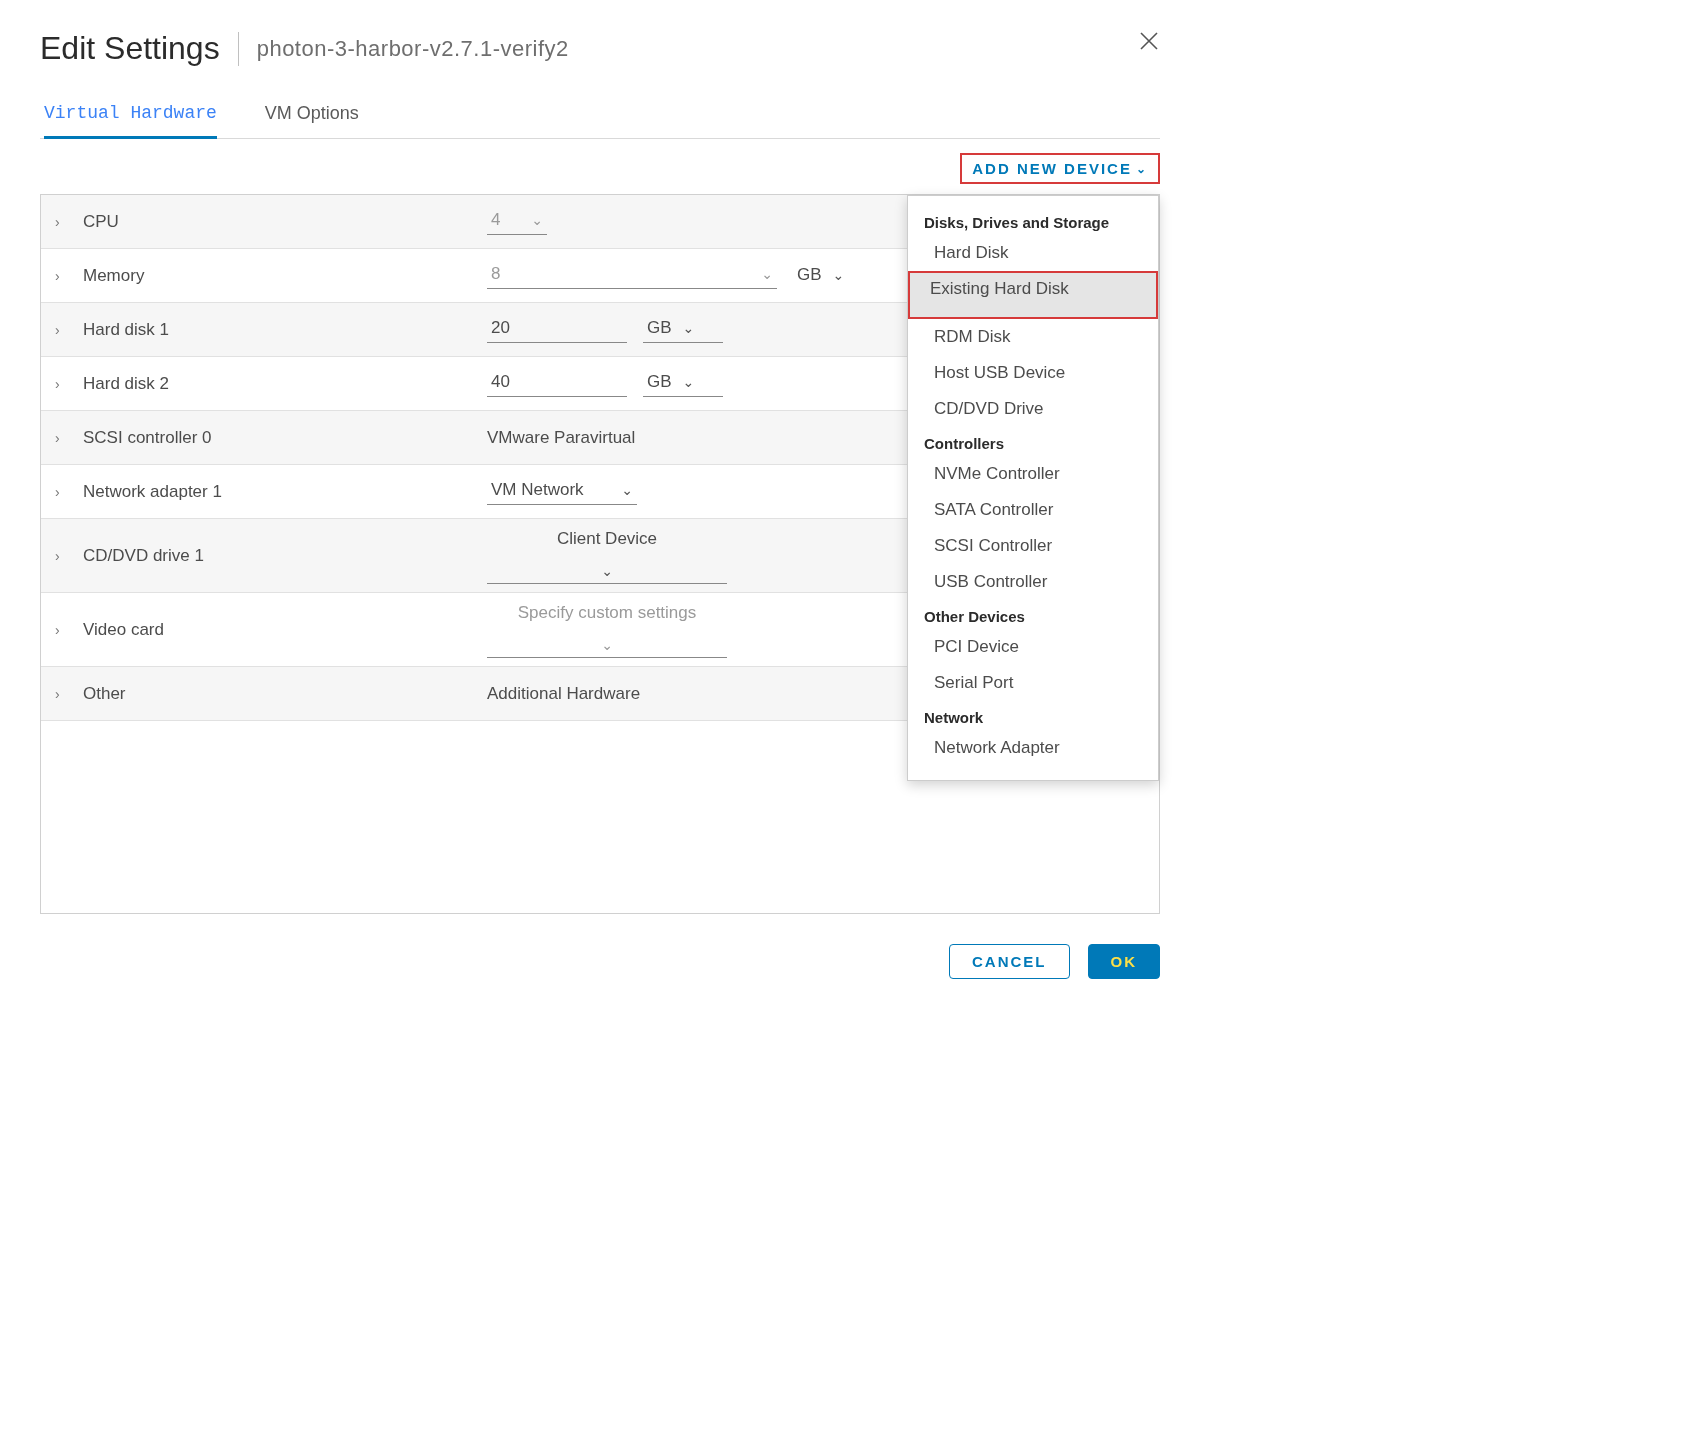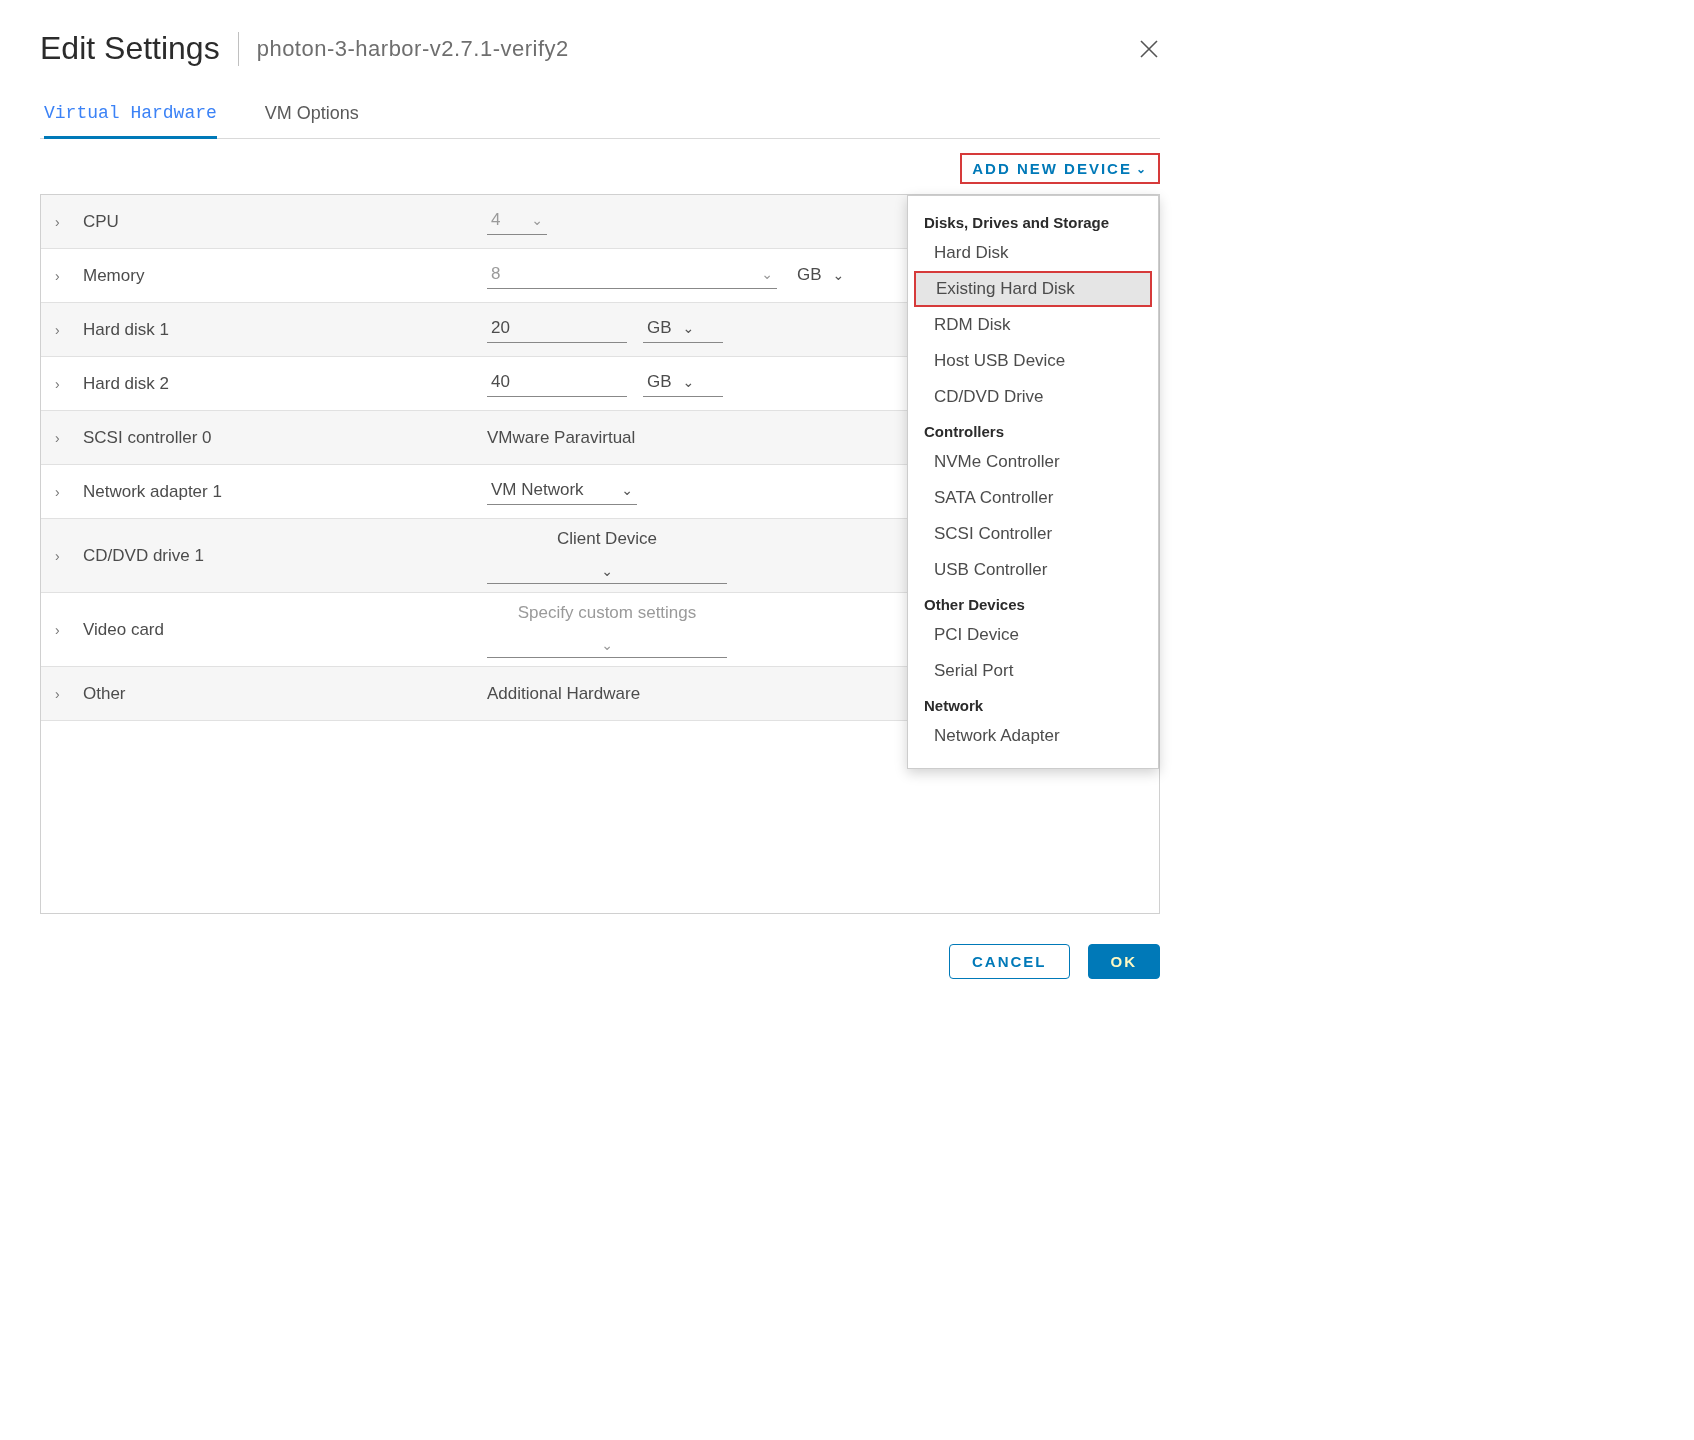--- a/index.html
+++ b/index.html
@@ -6,21 +6,21 @@
   body {
     margin: 0;
     padding: 30px 40px;
     font-family: "Helvetica Neue", Arial, sans-serif;
     color: #3a3a3a;
     background: #fff;
     width: 1200px;
   }
   .header {
     display: flex;
-    align-items: center;
+    align-items: flex-start;
     justify-content: space-between;
     margin-bottom: 30px;
   }
   .header-left {
     display: flex;
     align-items: center;
     gap: 18px;
   }
   .dialog-title {
     font-size: 32px;
@@ -155,39 +155,39 @@
   }
   .dropdown .item {
     font-size:17px;
     color:#4c4c4c;
     padding:8px 16px 8px 26px;
     cursor:pointer;
   }
   .dropdown .item.highlight {
     background:#e5e5e5;
     border:2px solid #d63a3a;
-    margin: 0 6px;
-    padding:6px 10px 6px 20px;
+    margin: 0 0;
+    padding:6px 10px 18px 20px;
   }
   .footer {
     display:flex;
     justify-content:flex-end;
     gap:18px;
     padding-top: 30px;
   }
   .btn {
     font-size:15px;
     letter-spacing:2px;
     font-weight:600;
     padding: 8px 22px;
     border-radius:4px;
     cursor:pointer;
   }
   .btn.cancel { color:#0079b8; border:1px solid #0079b8; background:#fff;}
-  .btn.ok { color:#fef9c3; background:#0079b8; border:1px solid #0079b8;}
+  .btn.ok { color:#fde047; background:#0079b8; border:1px solid #0079b8;}
 </style>
 </head>
 <body>
 
 <div class="header">
   <div class="header-left">
     <span class="dialog-title">Edit Settings</span>
     <span class="vline"></span>
     <span class="vm-name">photon-3-harbor-v2.7.1-verify2</span>
   </div>

